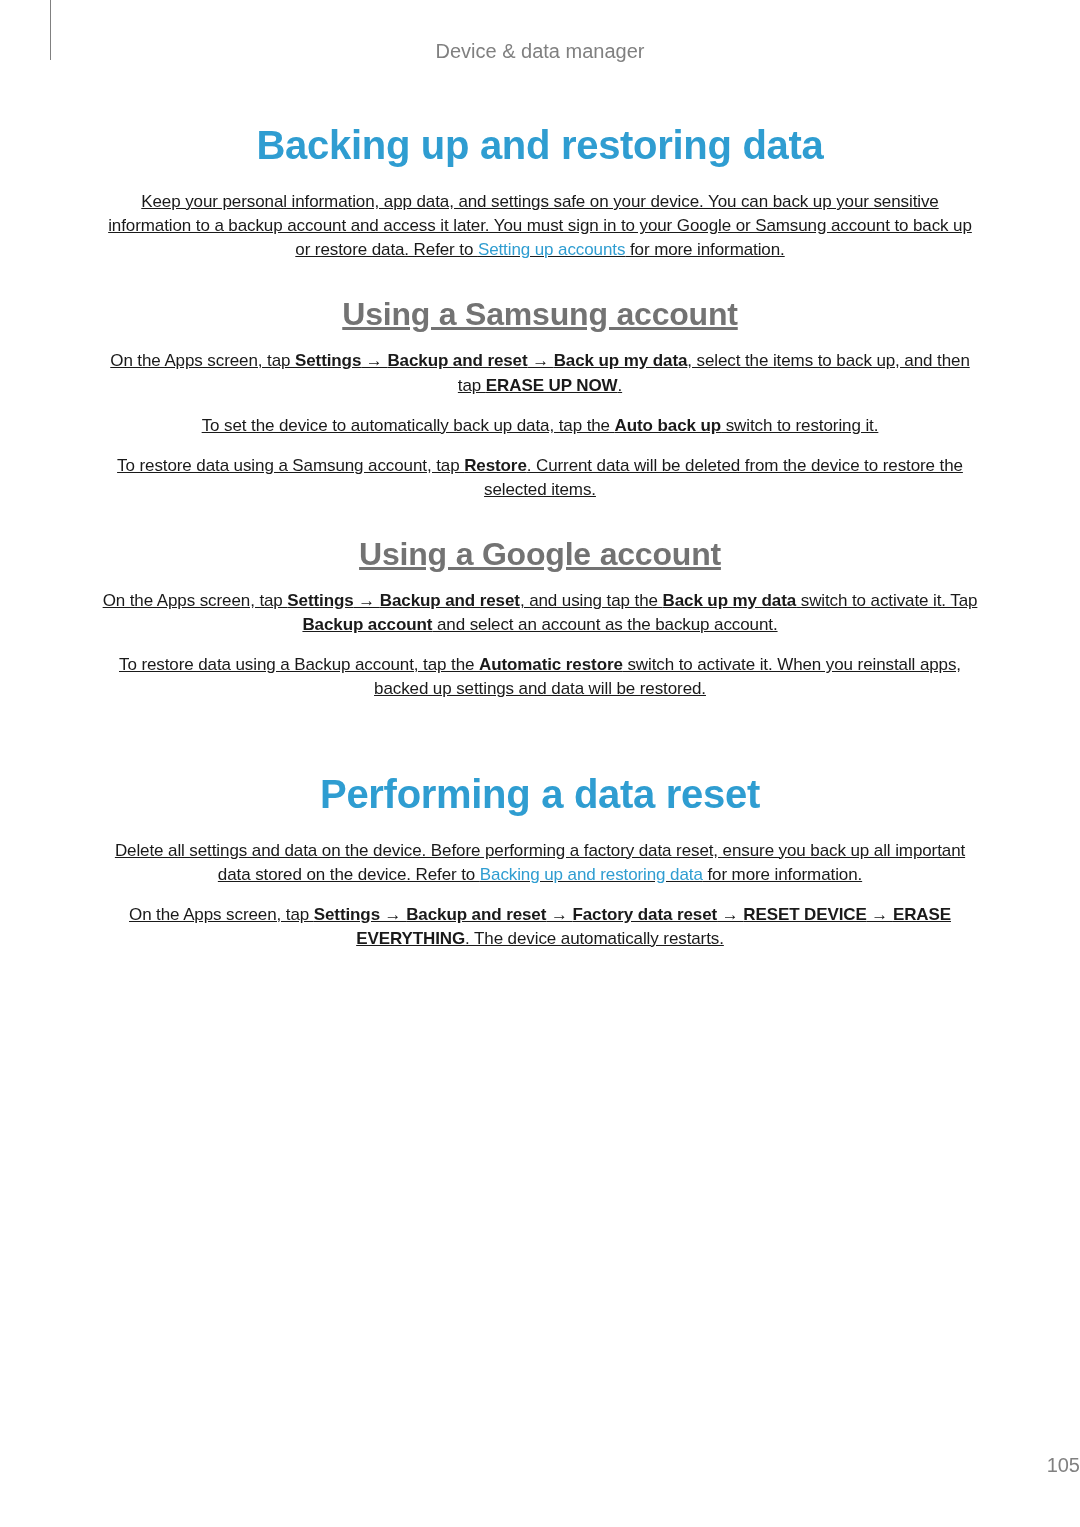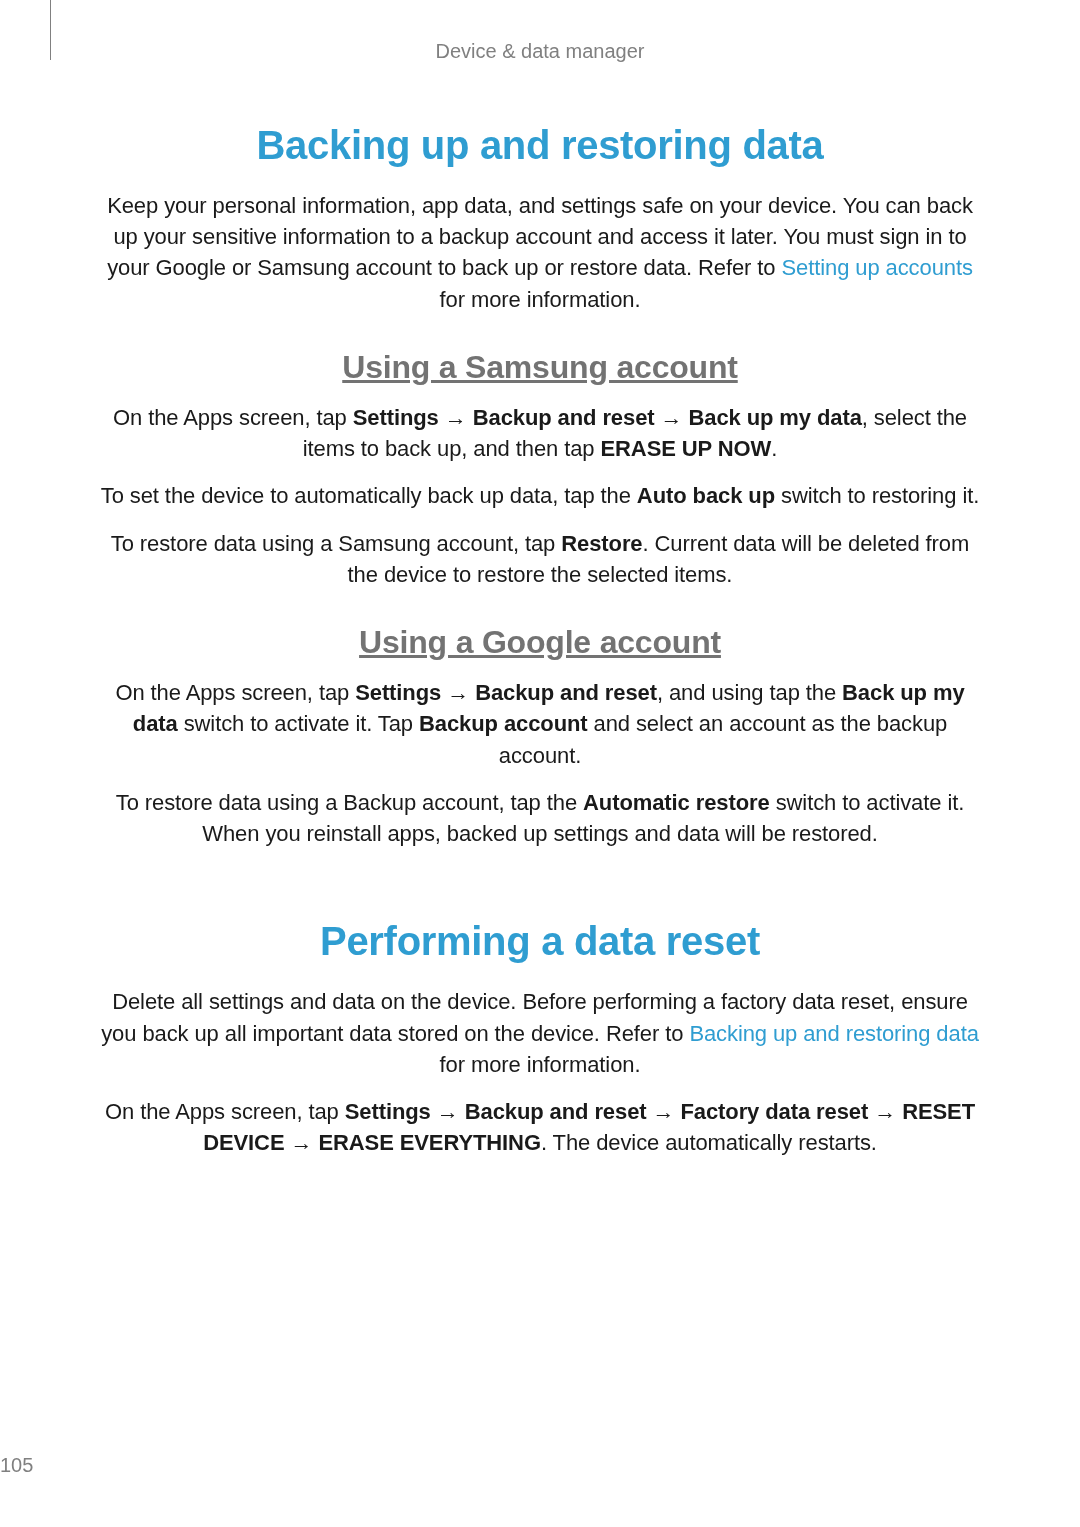--- a/index.html
+++ b/index.html
@@ -44,42 +44,43 @@
     h2 {
       font-size: 32px;
       font-weight: 700;
       color: #737373;
       margin-top: 34px;
       margin-bottom: 16px;
       letter-spacing: -0.2px;
       text-decoration: underline;
     }
     p {
-      font-size: 22px;
+      font-size: 17px;
       line-height: 1.42;
       color: #1a1a1a;
       margin-bottom: 16px;
       letter-spacing: -0.1px;
+      text-decoration: underline;
     }
     .bold {
       font-weight: 700;
     }
     .link {
       color: #2f9dd1;
       cursor: pointer;
     }
     .arrow {
       font-weight: 400;
     }
     .page-number {
       position: absolute;
       bottom: 50px;
       left: 0;
       right: 0;
-      text-align: left;
+      text-align: right;
       font-size: 20px;
       color: #808080;
     }
   </style>
 </head>
 <body>
 
 <div class="header-divider"></div>
 
 <div class="section-label">Device &amp; data manager</div>

